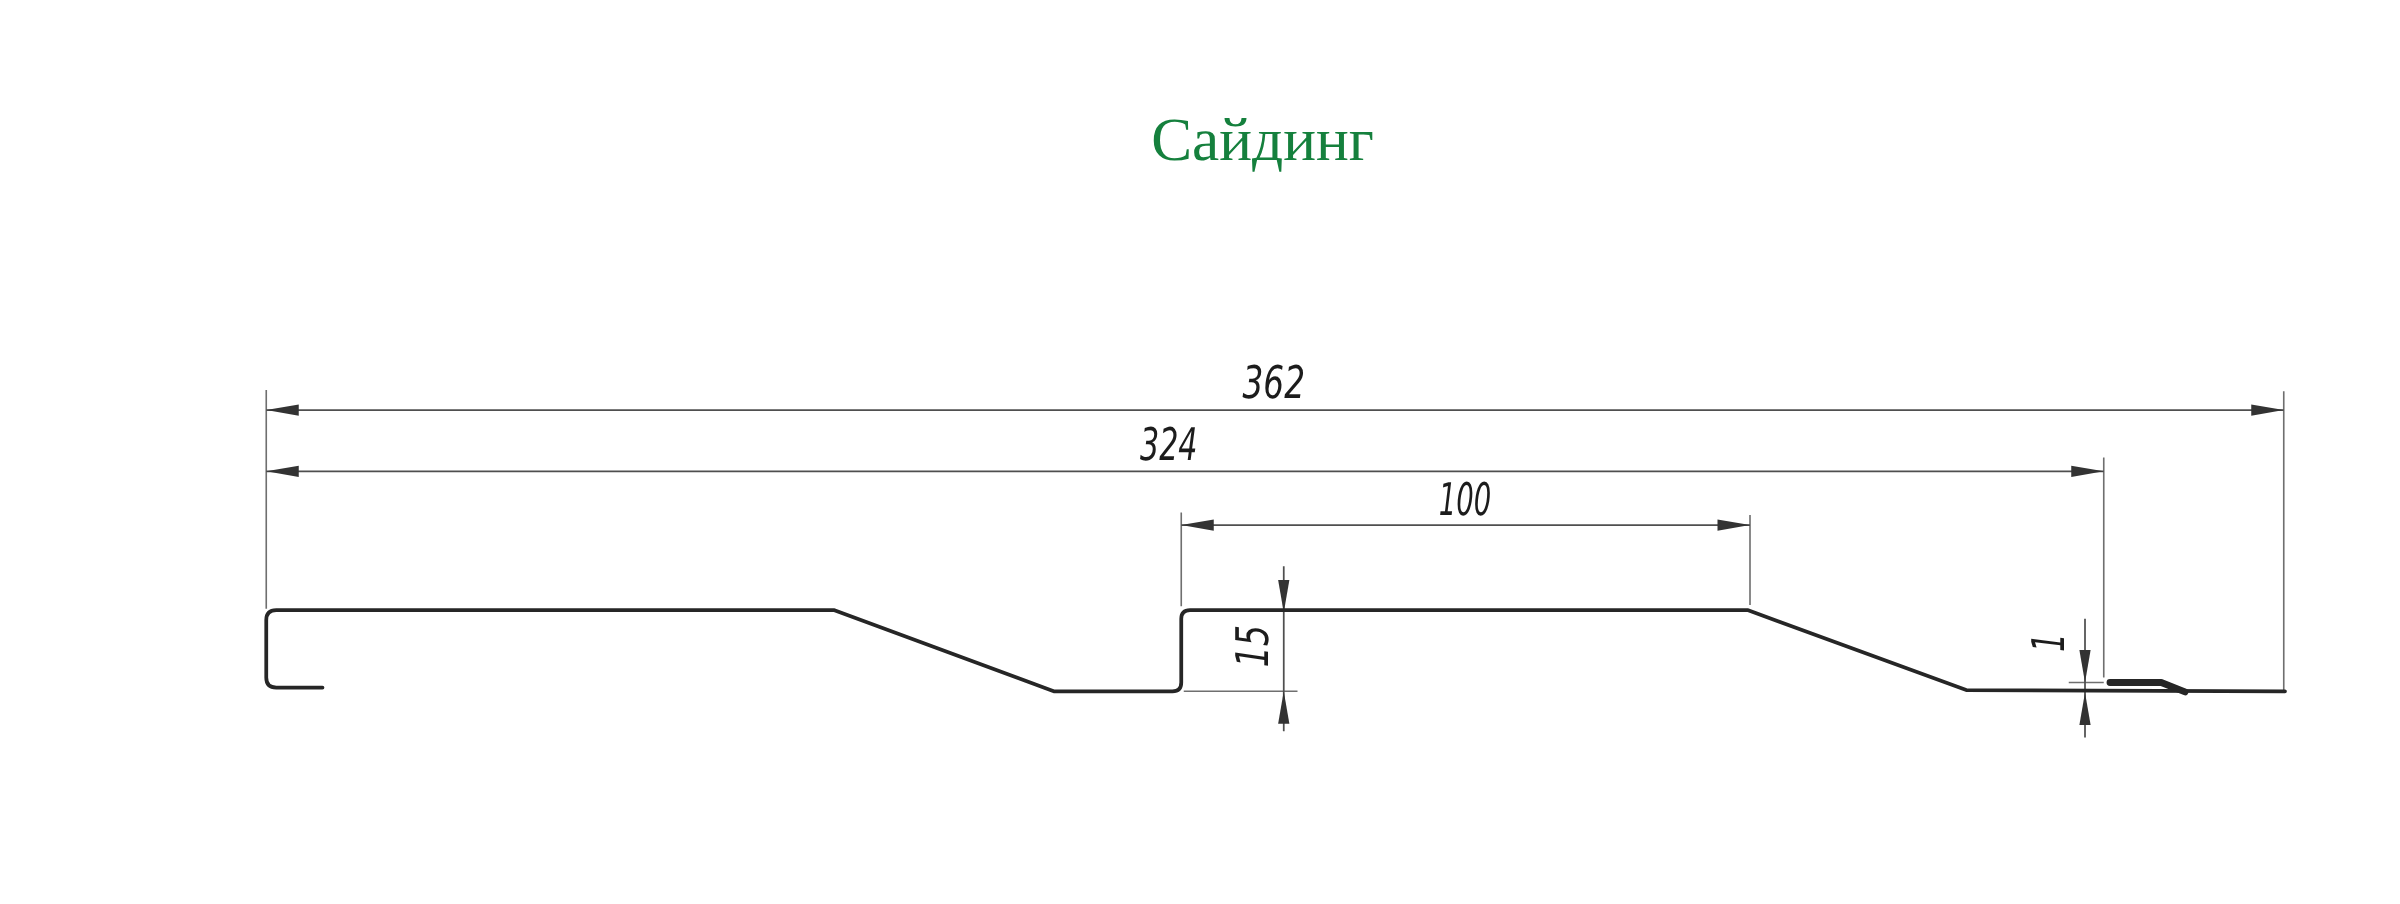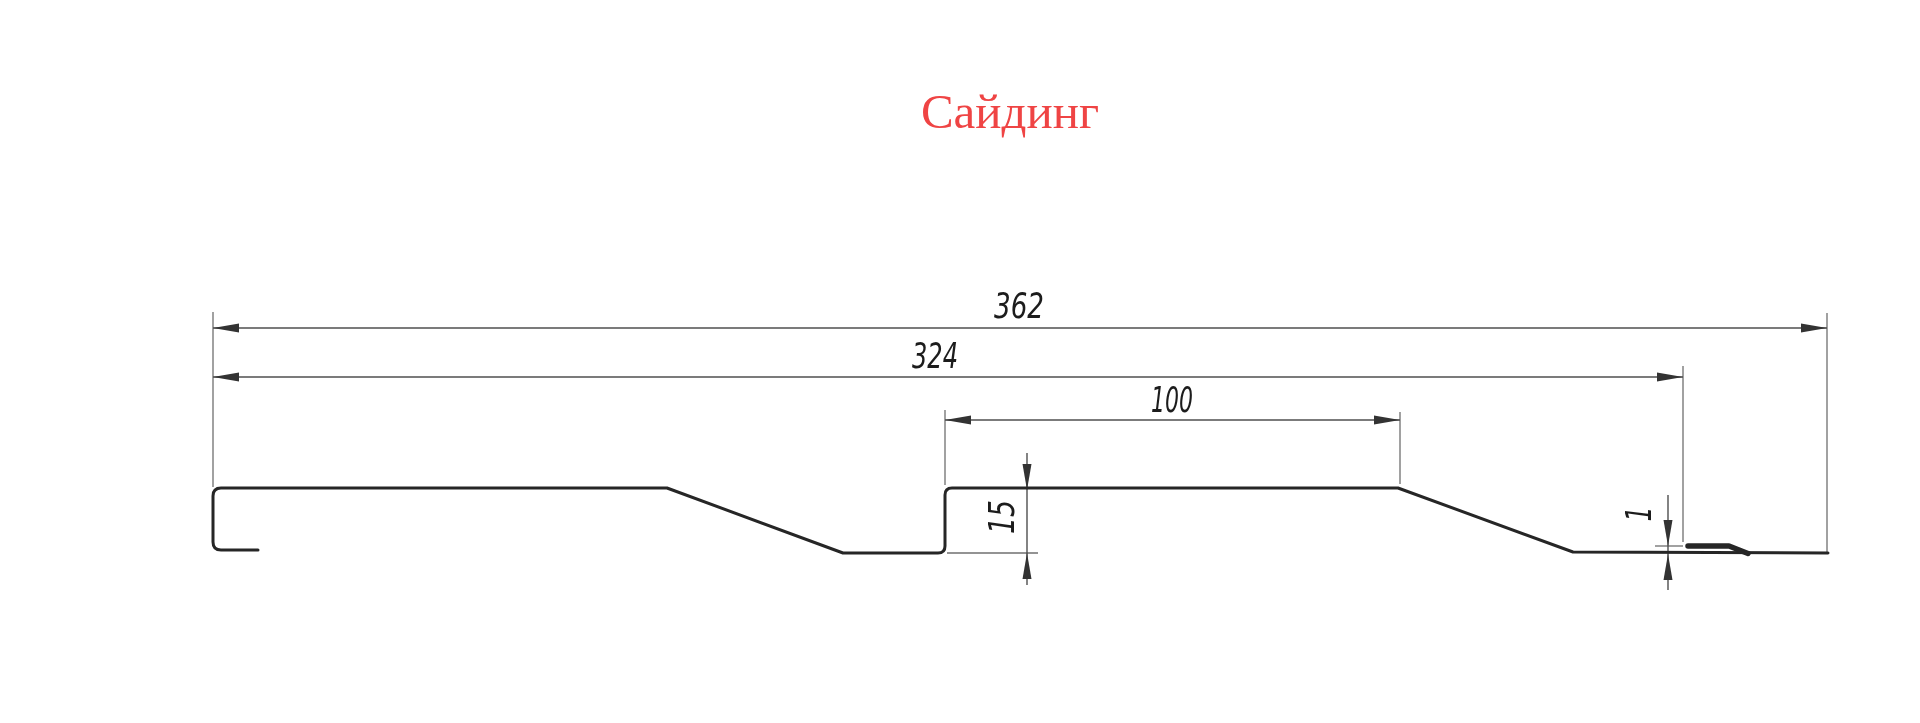--- a/index.html
+++ b/index.html
@@ -17,21 +17,21 @@
   }
   .title-block {
     position: absolute;
     top: 86px;
     left: 100px;
     right: 0;
     text-align: center;
     font-family: "Liberation Serif", serif;
     font-size: 49px;
     line-height: 52px;
-    color: #ef4444;
+    color: #15803d;
     white-space: nowrap;
   }
   .drawing-svg {
     position: absolute;
     left: 0;
     top: 0;
     width: 1920px;
     height: 723px;
   }
   .ext-line {

